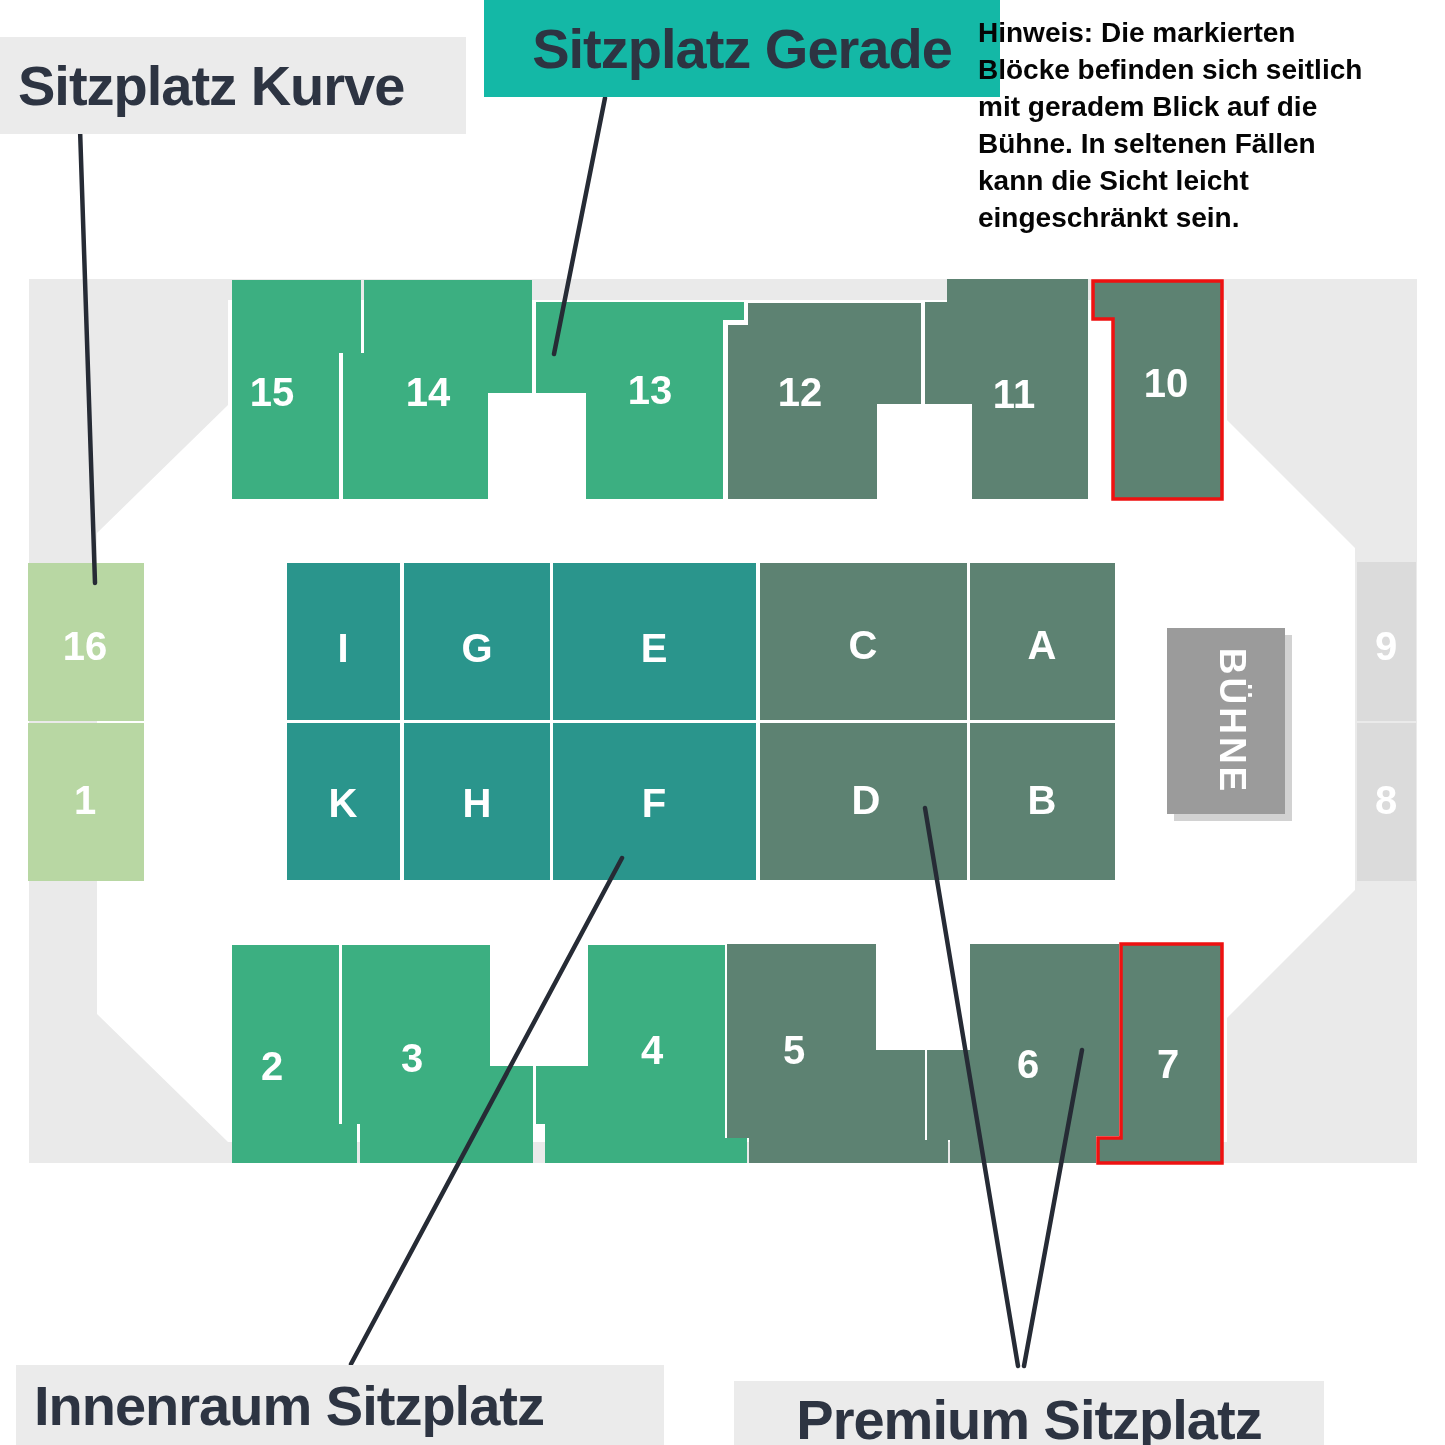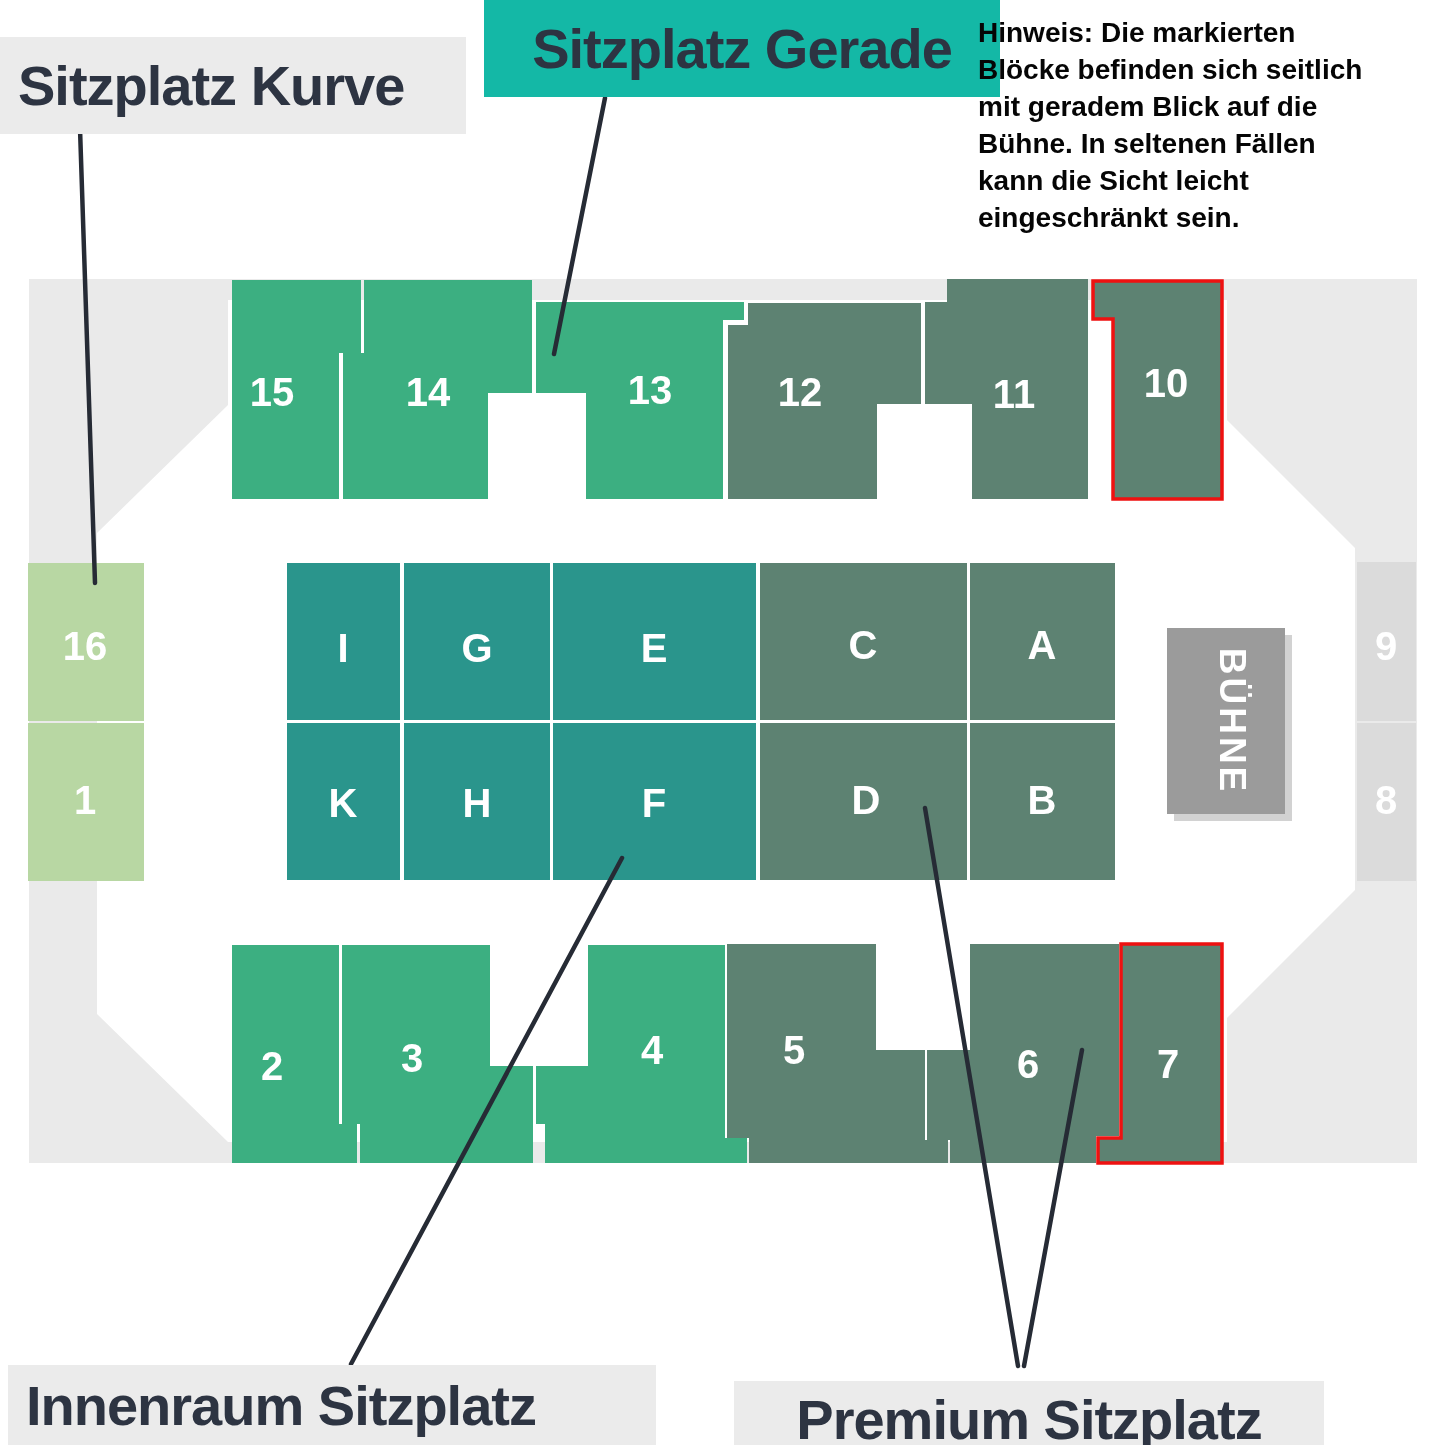--- a/index.html
+++ b/index.html
@@ -7,21 +7,21 @@
        font-family:"Liberation Sans",sans-serif;}
   .map-svg{position:absolute;left:0;top:0;width:1445px;height:1445px;}
   .block-label{fill:#fff;font-weight:bold;font-size:40px;text-anchor:middle;
                font-family:"Liberation Sans",sans-serif;}
   .stage-label{fill:#fff;font-weight:bold;font-size:37px;letter-spacing:3px;
                text-anchor:middle;font-family:"Liberation Sans",sans-serif;}
   .label-box{position:absolute;font-weight:bold;letter-spacing:-1px;
              display:flex;align-items:center;white-space:nowrap;}
   .lb-kurve{left:0;top:0;width:466px;height:97px;font-size:56px;padding-left:18px;box-sizing:border-box;margin-top:37px;}
   .lb-gerade{left:484px;top:0;width:516px;height:97px;font-size:56px;justify-content:center;}
-  .lb-innen{left:8px;top:1365px;width:648px;height:80px;font-size:56px;padding-left:18px;box-sizing:border-box;}
+  .lb-innen{left:16px;top:1365px;width:648px;height:80px;font-size:56px;padding-left:18px;box-sizing:border-box;}
   .lb-premium{left:734px;top:1369px;width:590px;height:76px;font-size:56px;justify-content:center;margin-top:12px;}
   .note{position:absolute;top:14px;right:37px;width:430px;text-align:left;
         font-size:28px;line-height:37px;font-weight:bold;white-space:pre-line;}
 </style>
 </head>
 <body>
 
 <svg class="map-svg" viewBox="0 0 1445 1445">
 
   <path fill-rule="evenodd" d="M29,279 L1417,279 L1417,1163 L29,1163 Z

